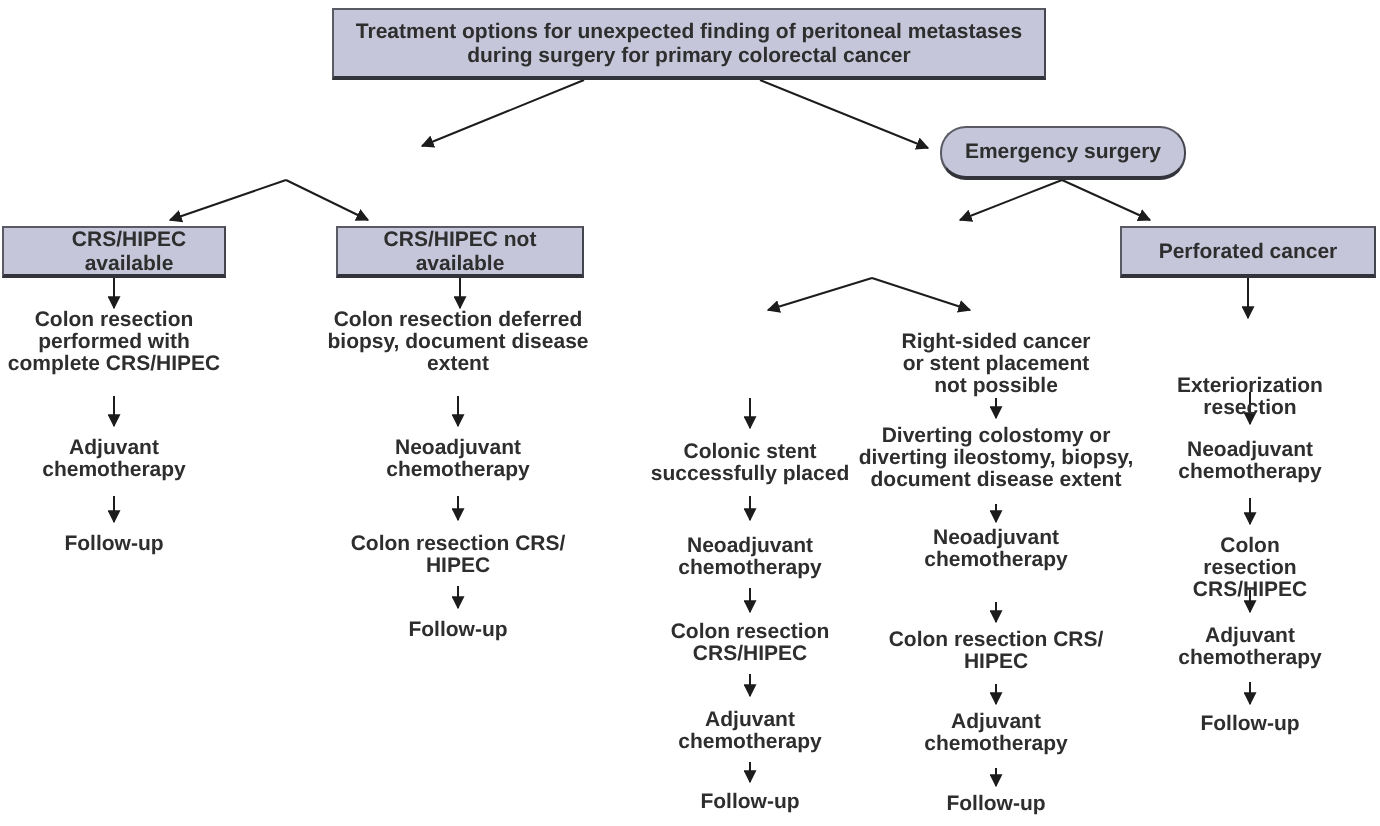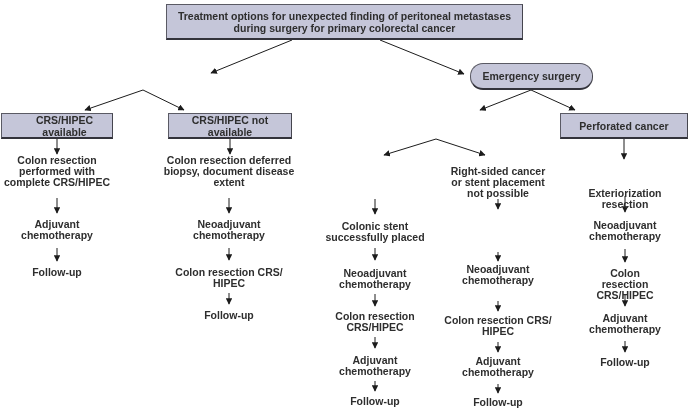--- a/index.html
+++ b/index.html
@@ -142,20 +142,23 @@
 chemotherapy</div>
   <div class="node" style="left:375px; top:311px;">Colon resection
 CRS/HIPEC</div>
   <div class="node" style="left:375px; top:355px;">Adjuvant
 chemotherapy</div>
   <div class="node" style="left:375px; top:396px;">Follow-up</div>
 
   <div class="node" style="left:498px; top:166px;">Right-sided cancer
 or stent placement
 not possible</div>
+  <div class="node" style="left:498px; top:213px;">Diverting colostomy or
+diverting ileostomy, biopsy,
+document disease extent</div>
   <div class="node" style="left:498px; top:264px;">Neoadjuvant
 chemotherapy</div>
   <div class="node" style="left:498px; top:315px;">Colon resection CRS/
 HIPEC</div>
   <div class="node" style="left:498px; top:356px;">Adjuvant
 chemotherapy</div>
   <div class="node" style="left:498px; top:397px;">Follow-up</div>
 
   <div class="node" style="left:625px; top:164px;margin-top:24px;">Exteriorization
 resection</div>

